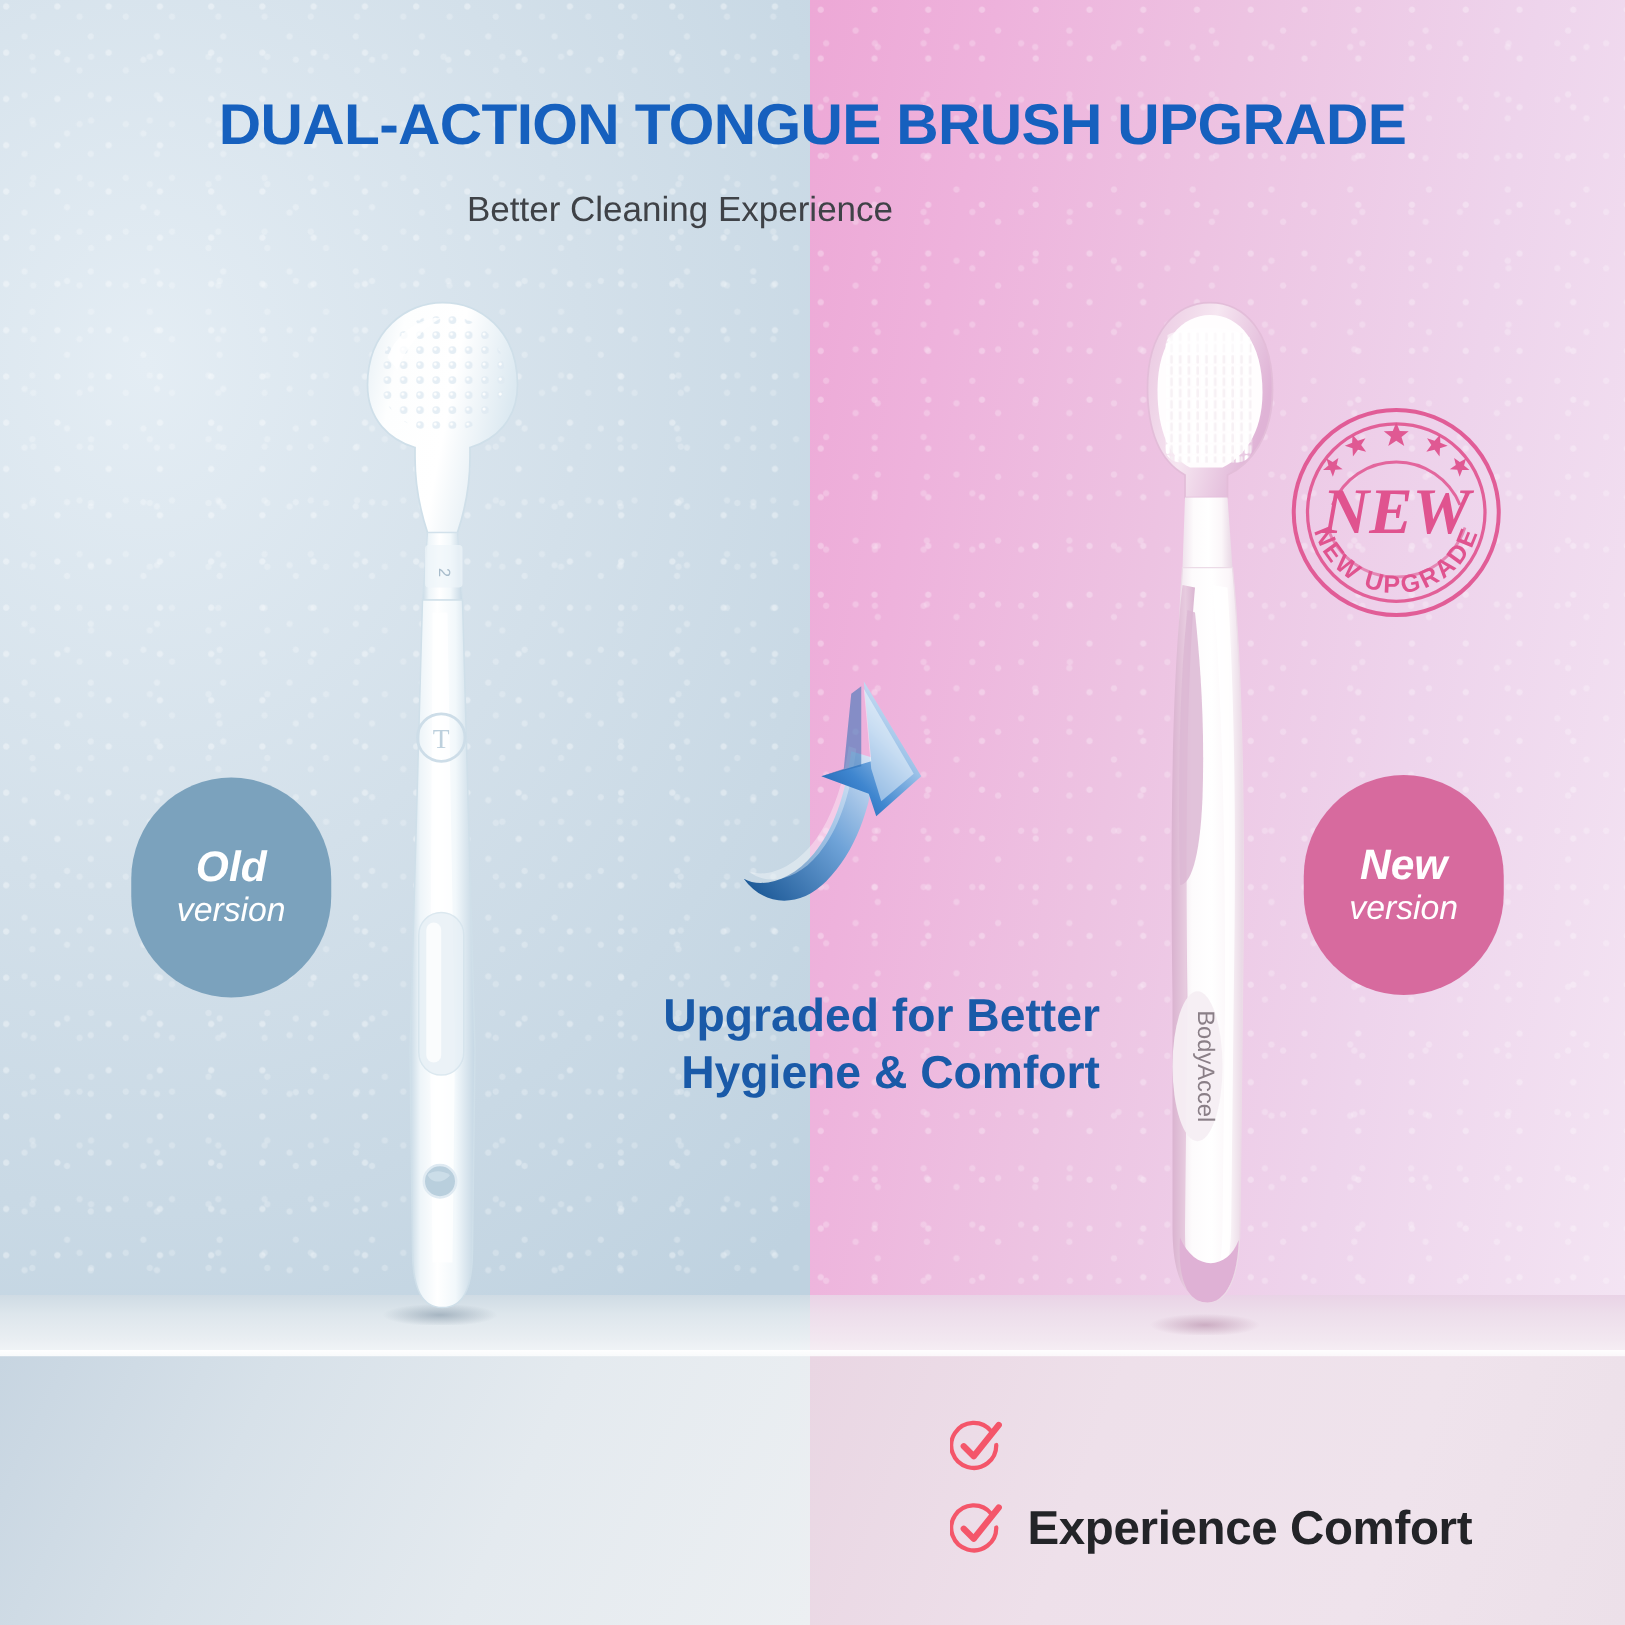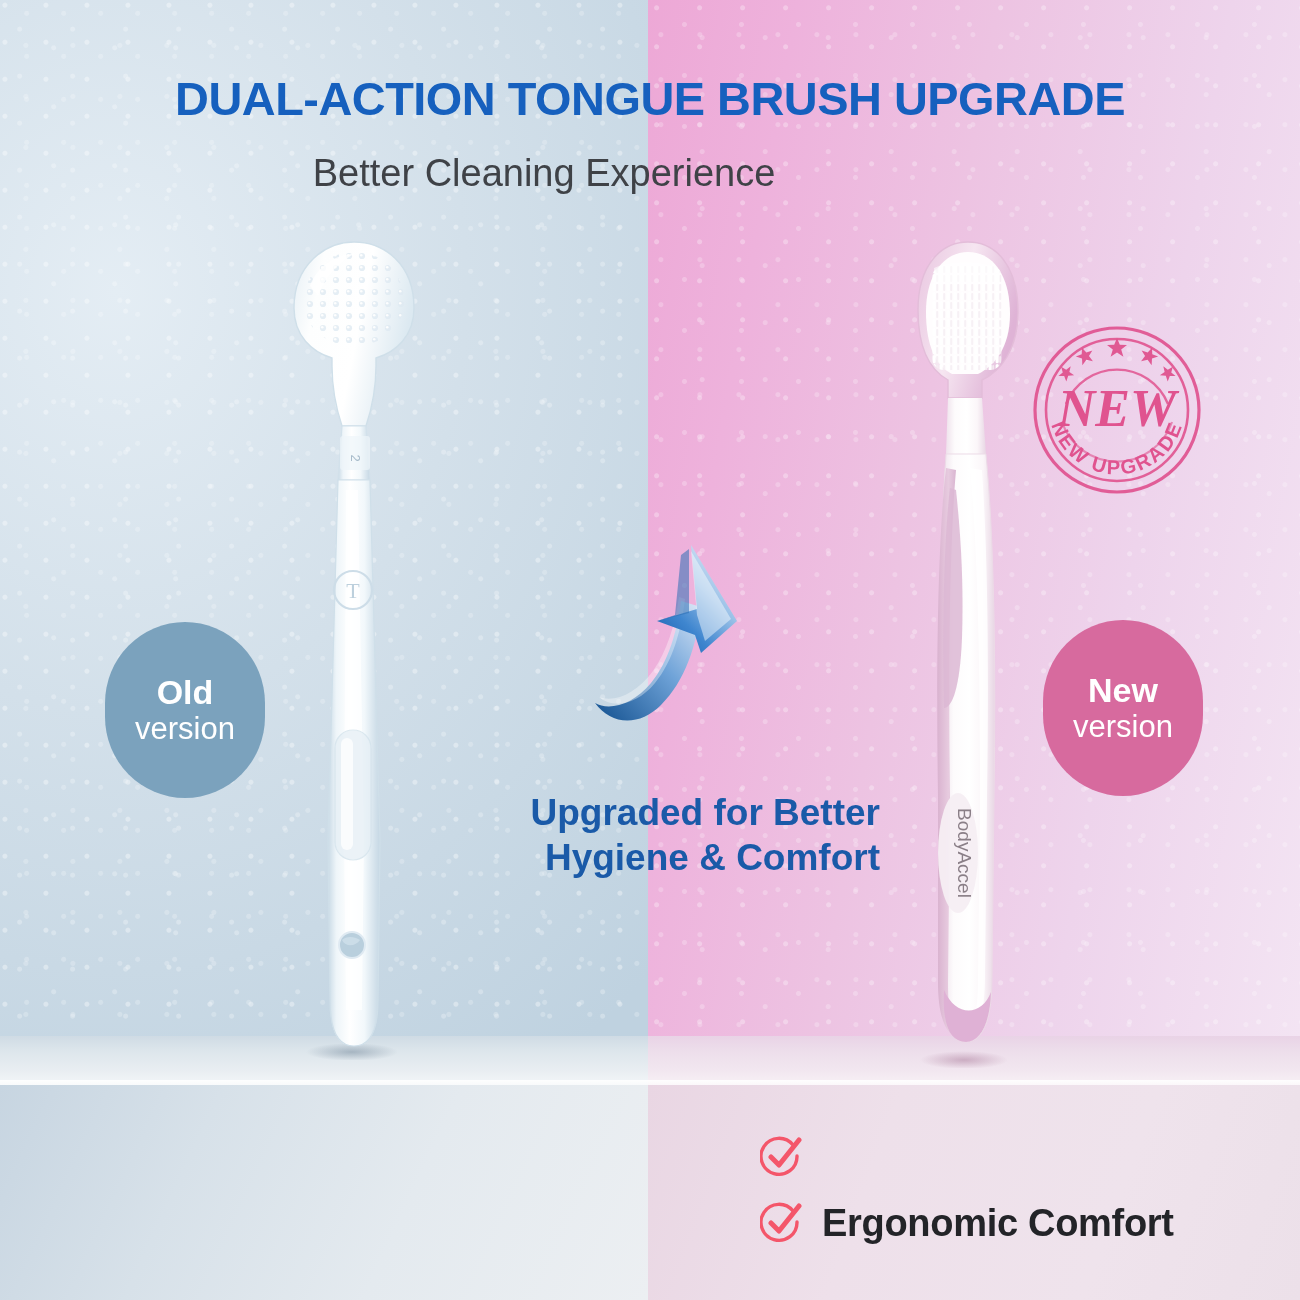--- a/index.html
+++ b/index.html
@@ -103,39 +103,40 @@
     letter-spacing: -0.5px;
     color: #1660be;
     transform: scaleX(1.02);
     white-space: nowrap;
   }
   .subhead {
     position: absolute;
     left: 0; top: 152px;
     width: 1088px;
     text-align: center;
-    font-size: 38px;
+    font-size: 28px;
     font-weight: 400;
     color: #3f4247;
   }
 
   
   .badge {
     position: absolute;
     width: 160px; height: 176px;
     border-radius: 50% / 46%;
     display: flex;
     flex-direction: column;
     align-items: center;
     justify-content: center;
     color: #ffffff;
     line-height: 1.02;
+    font-style: italic;
   }
   .badge .b1 { font-size: 34px; font-weight: 700; }
-  .badge .b2 { font-size: 31px; font-weight: 400; margin-top: 3px; }
+  .badge .b2 { font-size: 27px; font-weight: 400; margin-top: 3px; }
   .badge-old {
     left: 105px; top: 622px;
     background: #7ba2bd;
   }
   .badge-new {
     left: 1043px; top: 620px;
     background: #d76a9e;
   }
 
   
@@ -434,17 +435,17 @@
       <svg class="ficon" viewBox="0 0 42 42">
         <path d="M33 9 A18 18 0 1 0 37 20" fill="none" stroke="#f4566a" stroke-width="3.4" stroke-linecap="round"></path>
         <path d="M11 21 L19 29 L39 4" fill="none" stroke="#f4566a" stroke-width="5" stroke-linecap="round" stroke-linejoin="round"></path>
       </svg>
     </div>
     <div class="feat-row">
       <svg class="ficon" viewBox="0 0 42 42">
         <path d="M33 9 A18 18 0 1 0 37 20" fill="none" stroke="#f4566a" stroke-width="3.4" stroke-linecap="round"></path>
         <path d="M11 21 L19 29 L39 4" fill="none" stroke="#f4566a" stroke-width="5" stroke-linecap="round" stroke-linejoin="round"></path>
       </svg>
-      <span class="flabel">Ergonomic Comfort</span>
+      <span class="flabel">Experience Comfort</span>
     </div>
   </div>
 
 </div>
 
 </body></html>

